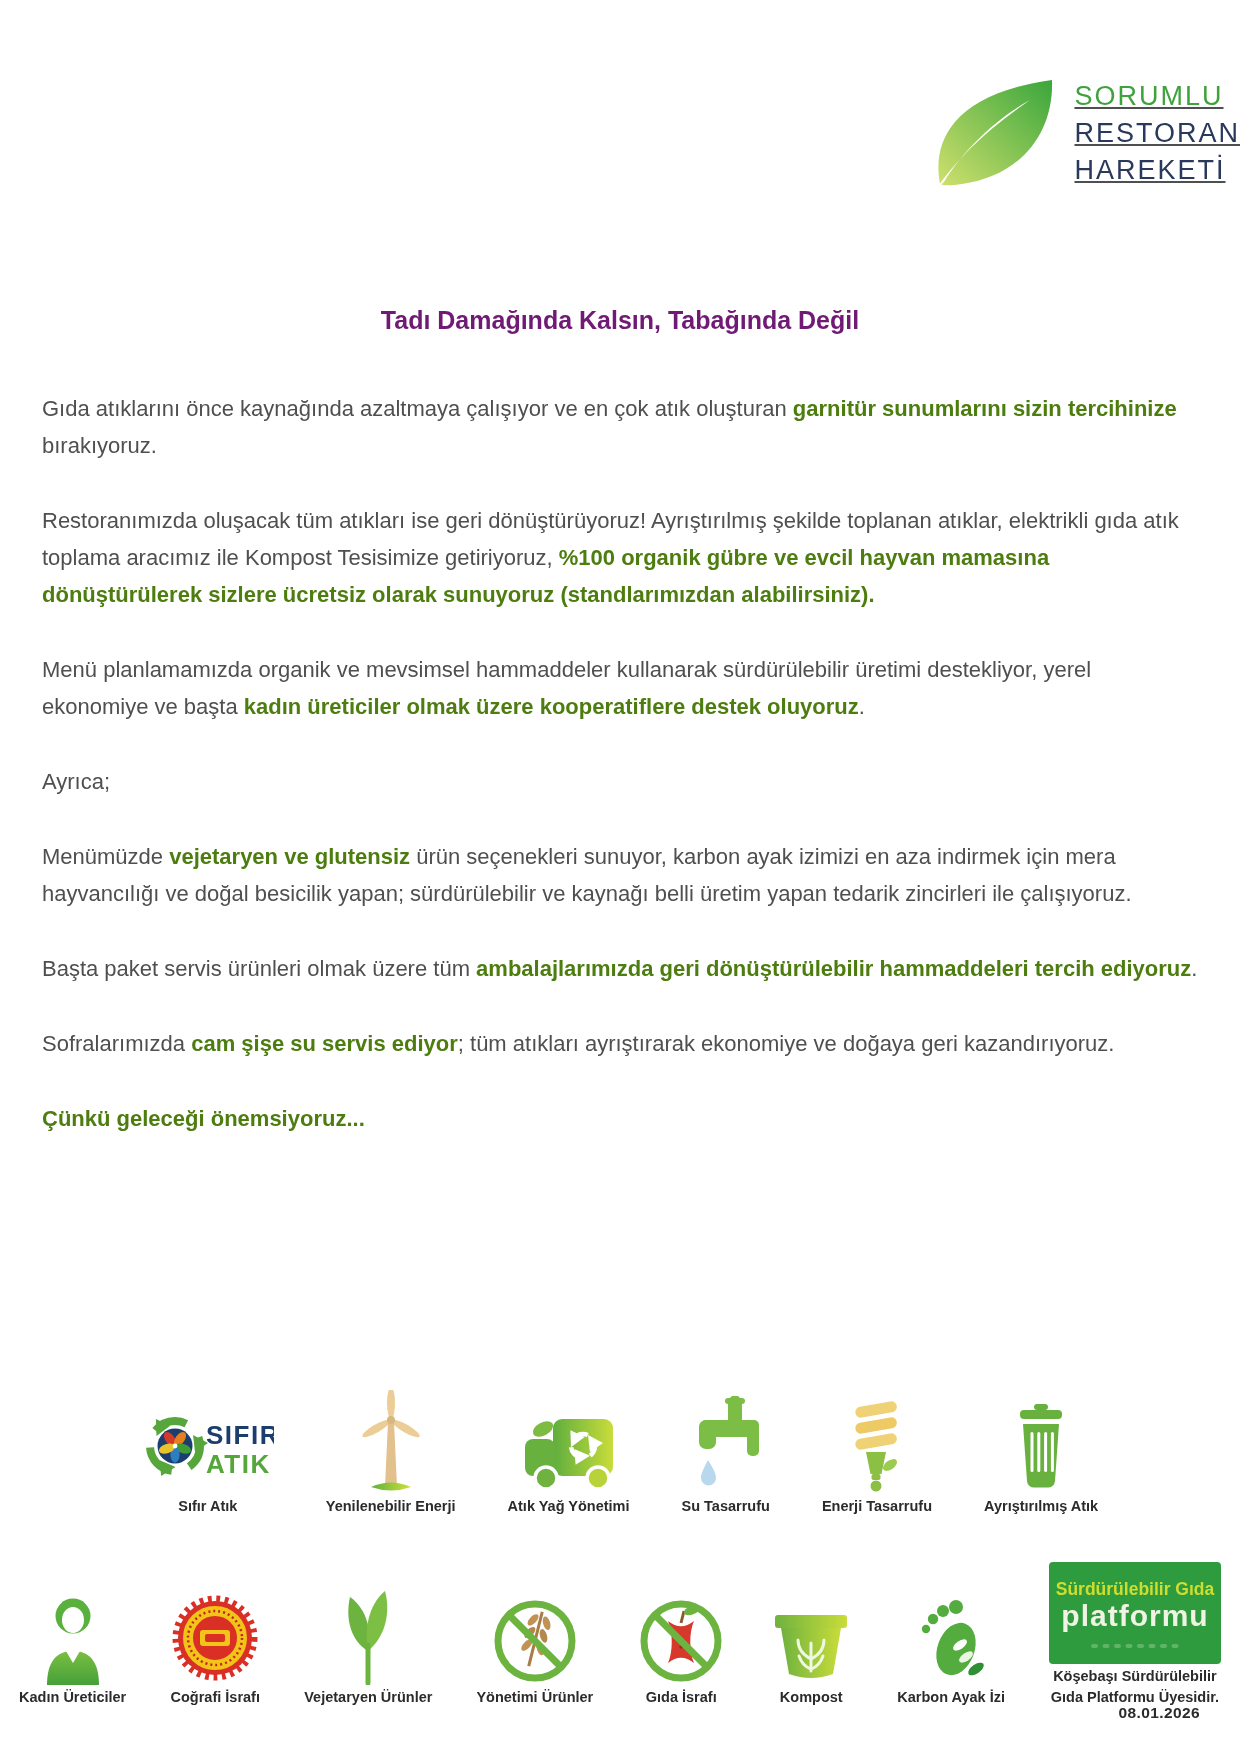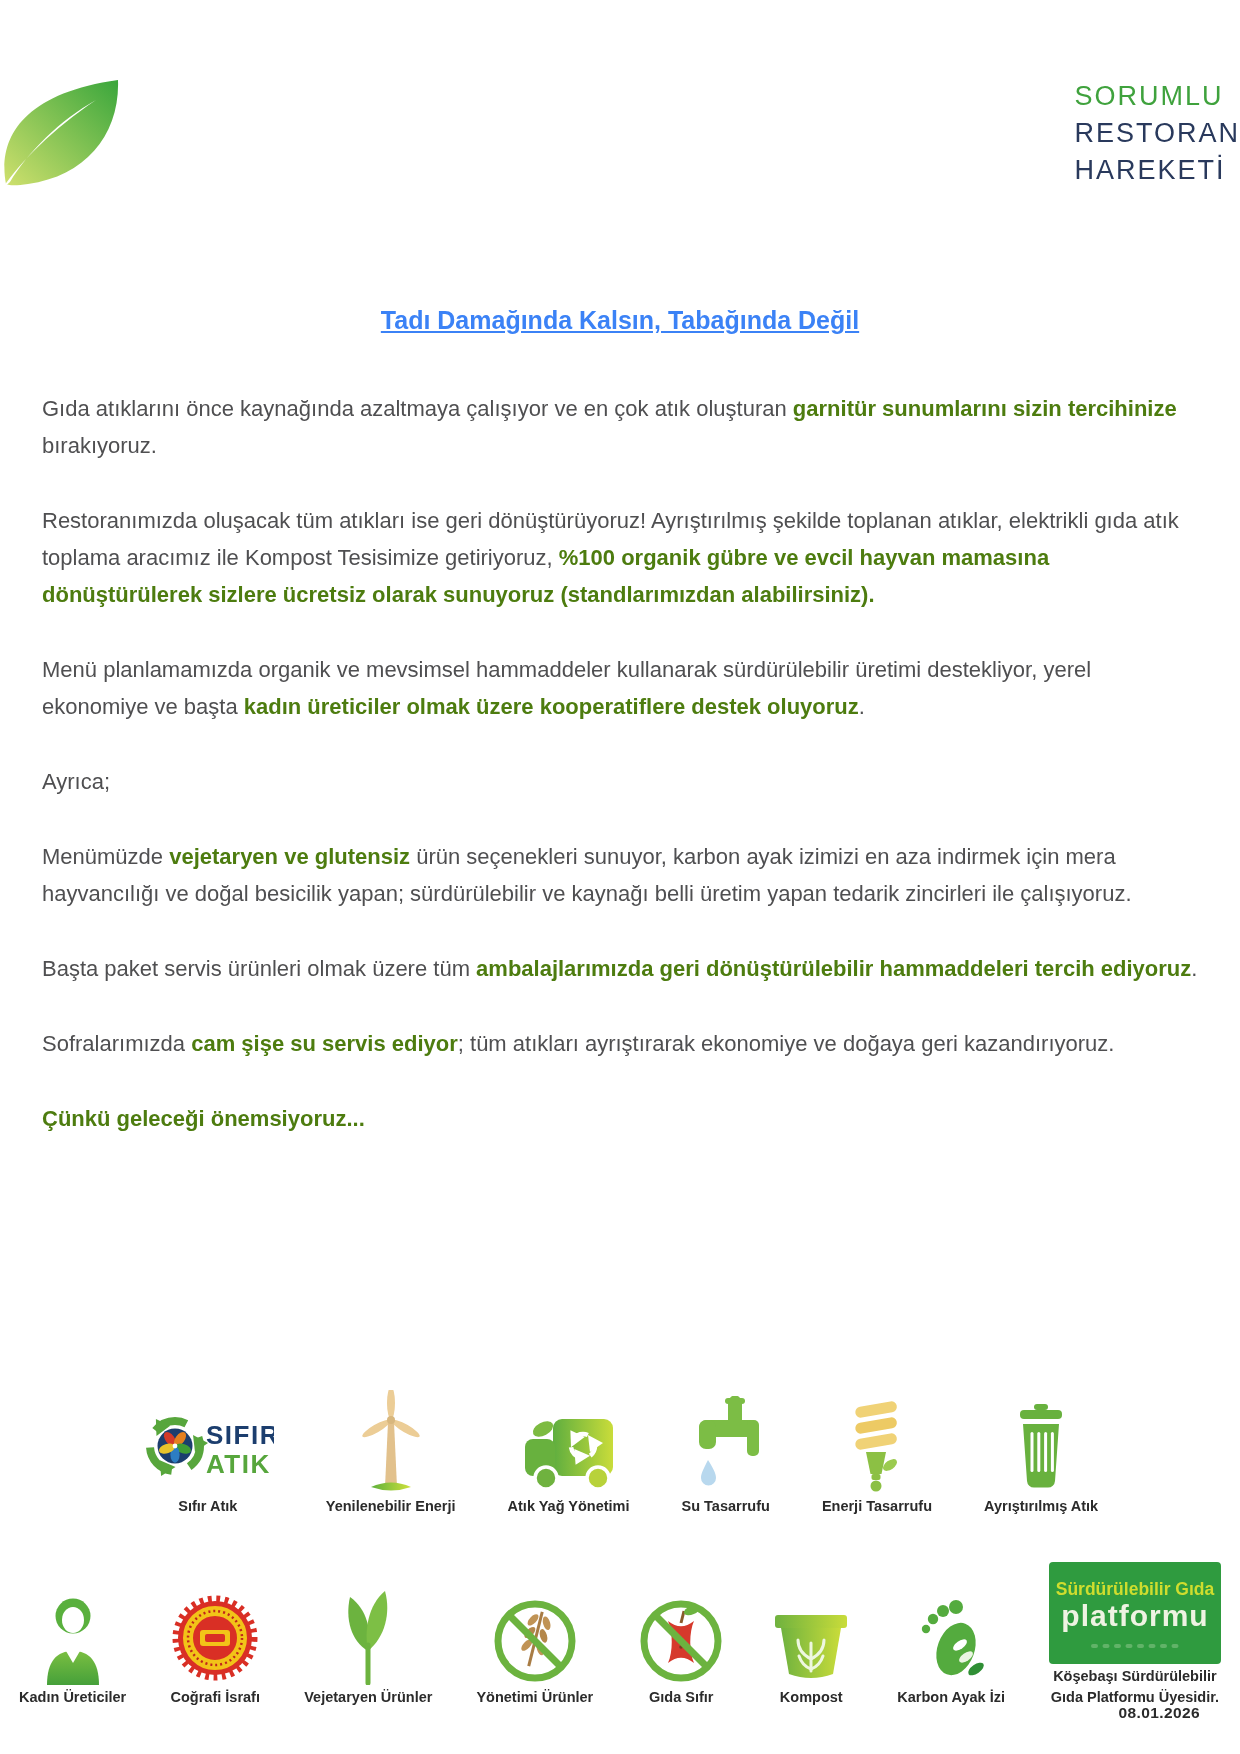--- a/index.html
+++ b/index.html
@@ -1,26 +1,26 @@
 <!DOCTYPE html>
 <html><head>
 <meta charset="utf-8">
 <style>
   html,body{margin:0;padding:0;background:#fff;}
   .page{
     width:1240px;height:1754px;position:relative;background:#ffffff;
     font-family:"Liberation Sans", sans-serif;overflow:hidden;color:#4f4f51;
   }
   
-  .brand{position:absolute;top:72px;left:0;right:0;display:flex;justify-content:space-between;align-items:center;gap:14px;}
+  .brand{position:absolute;top:72px;left:0;right:0;display:flex;justify-content:flex-end;align-items:center;gap:14px;text-decoration:underline;}
   .brand-text{display:flex;flex-direction:column;font-size:27px;letter-spacing:2px;line-height:37px;font-weight:400;}
   .brand-text .l1{color:#3fa23d;}
   .brand-text .l2,.brand-text .l3{color:#29395c;}
   
-  .title{position:absolute;top:306px;left:0;right:0;text-align:center;font-size:25px;font-weight:700;color:#3b82f6;text-decoration:underline;}
+  .title{position:absolute;top:306px;left:0;right:0;text-align:center;font-size:25px;font-weight:700;color:#701a75;}
   
   .content{position:absolute;top:390px;left:42px;right:42px;font-size:22px;line-height:37px;color:#4f4f51;}
   .content p{margin:0 0 38px 0;}
   .content .b{font-weight:700;color:#4d7c0f;}
   
   .icons-row{position:absolute;display:flex;justify-content:center;align-items:flex-end;}
   .row1{top:1390px;left:30px;right:30px;gap:52px;}
   .row2{top:1562px;left:20px;right:20px;gap:44px;}
   .icon-item{display:flex;flex-direction:column;align-items:center;}
   .icon-box{display:flex;align-items:flex-end;justify-content:flex-start;}
@@ -260,21 +260,21 @@
     <line x1="44" y1="26" x2="47" y2="14" stroke="#8a5a2b" stroke-width="3"></line>
     <ellipse cx="55" cy="13" rx="8.5" ry="4.5" transform="rotate(-24 55 13)" fill="#6cb33f"></ellipse>
     <path d="M31 24 C40 31 48 31 57 24 C52 35 52 55 57 66 C48 59 40 59 31 66 C36 55 36 35 31 24 Z" fill="#d6392c"></path>
     <circle cx="44" cy="42" r="1.8" fill="#7a3a22"></circle>
             <circle cx="44" cy="50" r="1.8" fill="#7a3a22"></circle>
     <circle cx="44" cy="44" r="37" fill="none" stroke="#6cb33f" stroke-width="7"></circle>
     <line x1="19" y1="19" x2="69" y2="69" stroke="#6cb33f" stroke-width="7"></line>
   </svg>
         </div>
         <div class="icon-label">
-          <div>Gıda Sıfır</div>
+          <div>Gıda İsrafı</div>
         </div>
       </div>
       <div class="icon-item">
         <div class="icon-box">
           <svg width="84" height="78" viewBox="0 0 84 78">
     <defs>
               <linearGradient id="gpot" x1="0" y1="0" x2="1" y2="0">
       <stop offset="0" stop-color="#6fb23f"></stop>
                 <stop offset="1" stop-color="#c9dc3a"></stop>
               </linearGradient>

